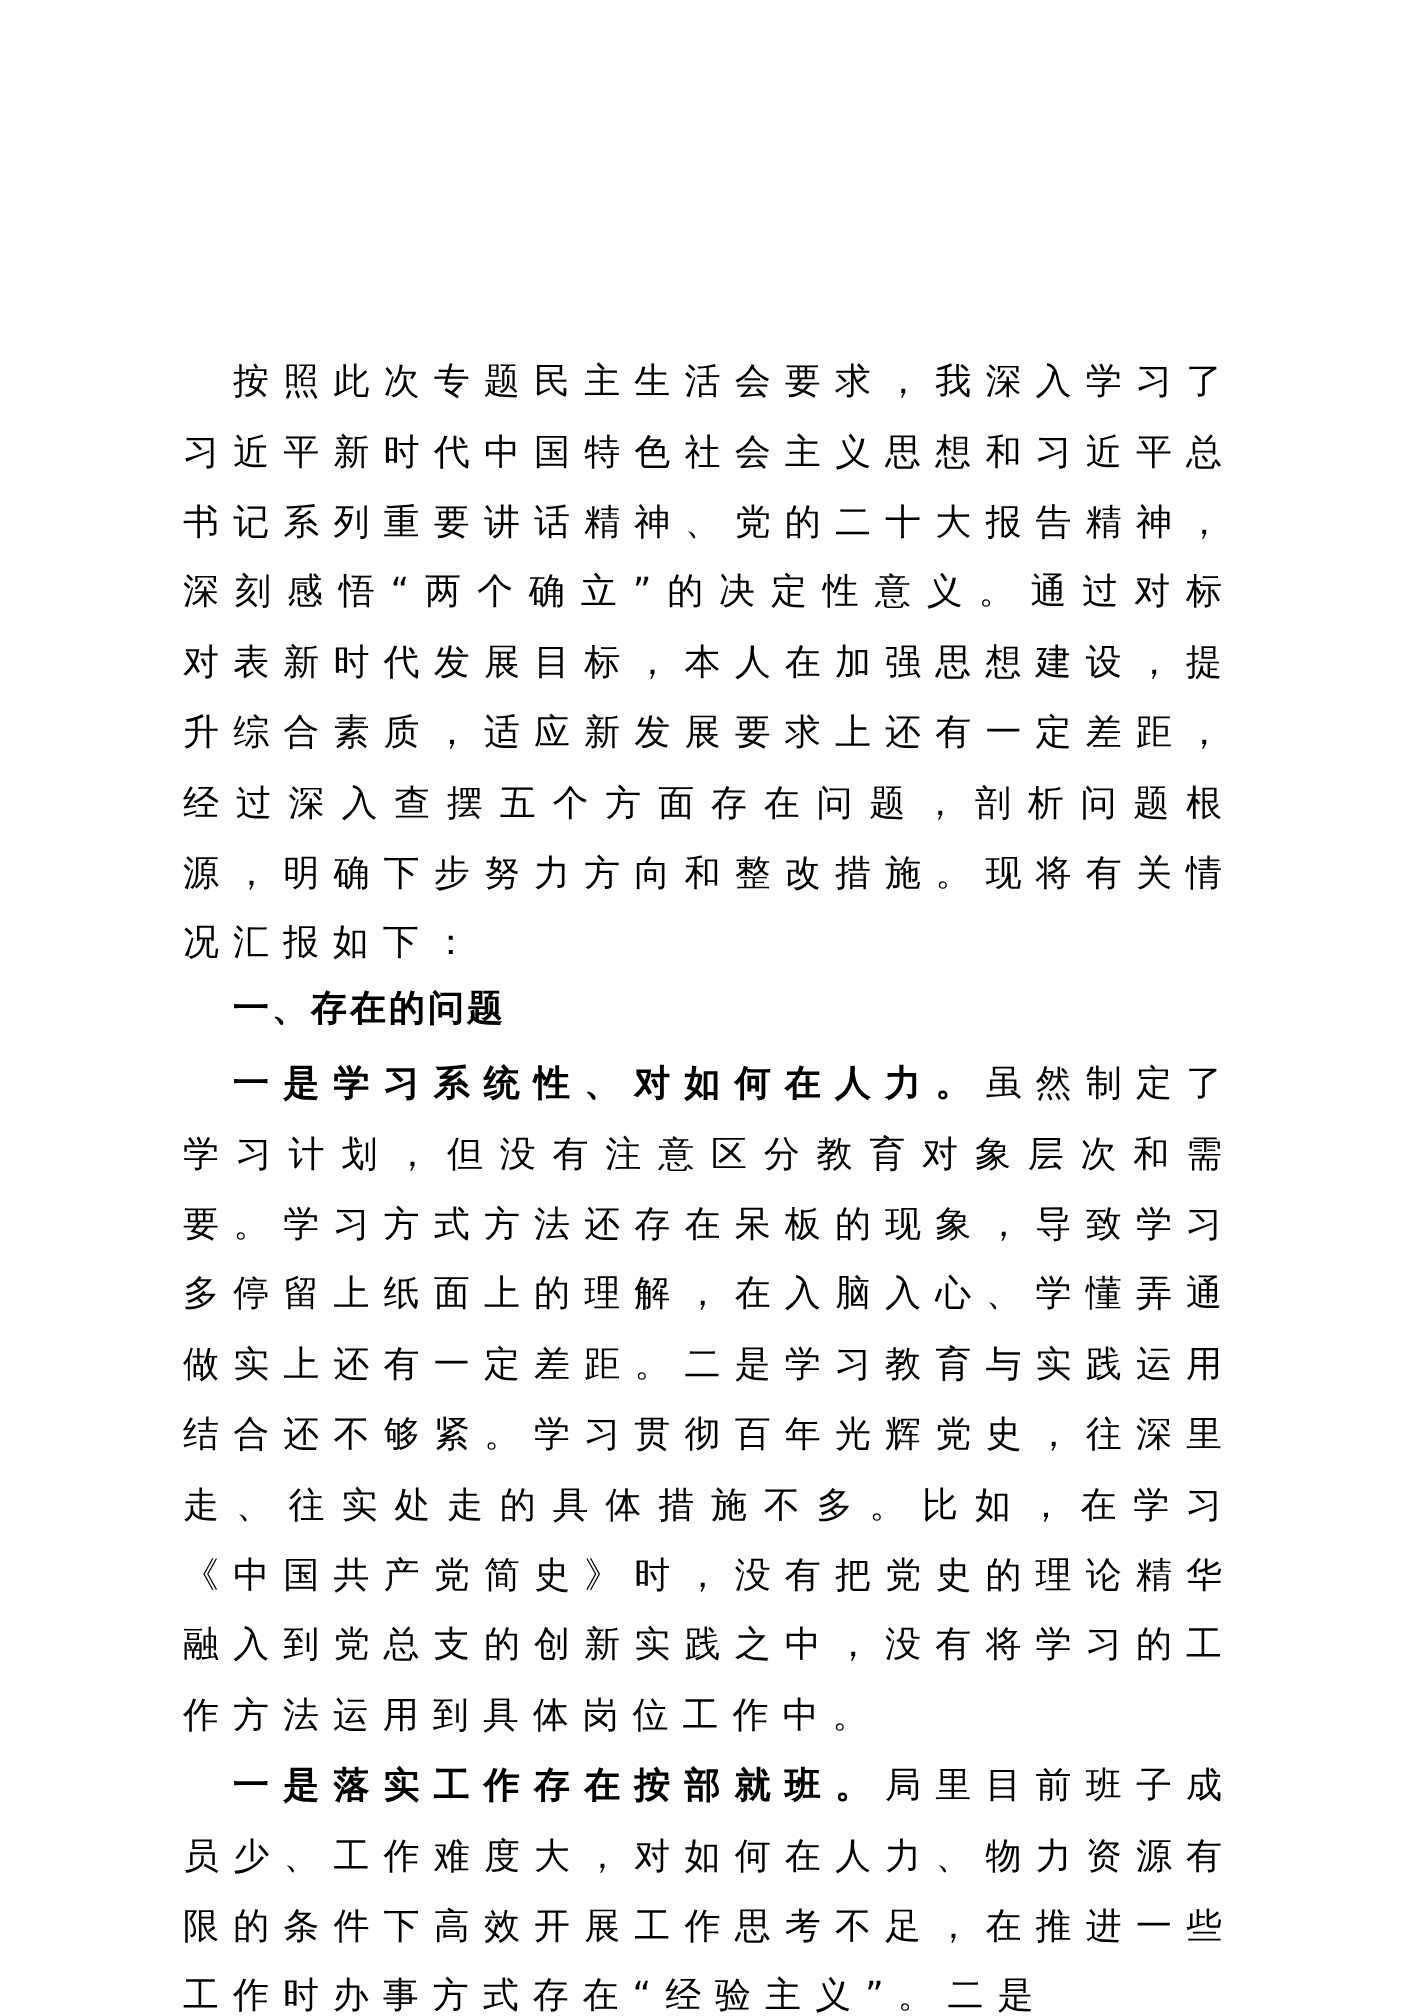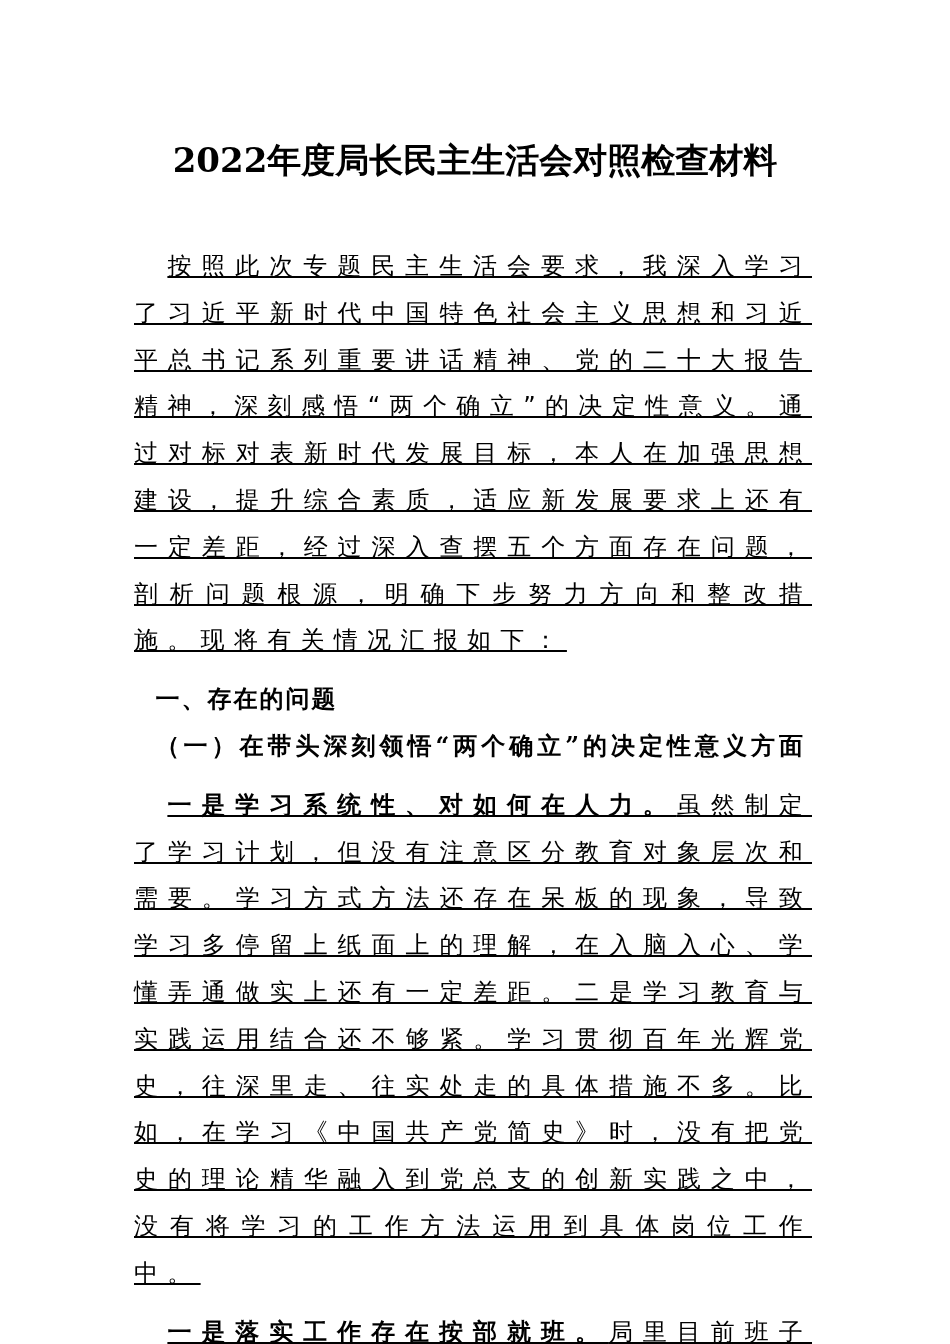--- a/index.html
+++ b/index.html
@@ -40,58 +40,55 @@
       top: 231px;
       width: 702px;
       font-family: "DejaVu Sans", "Liberation Sans", sans-serif;
       font-size: 24px;
       line-height: 46.8px;
       letter-spacing: 9.3px;
       text-align: justify;
       text-justify: inter-character;
     }
     .para {
-      margin: 12px;
+      margin: 0;
       text-indent: 33.4px;
       word-break: break-all;
-      text-decoration: underline;
     }
     .h1 {
       margin: 0;
       text-indent: 33.4px;
-      font-family: Liberation Sans, sans-serif;
+      font-family: Liberation Mono, monospace;
       font-weight: bold;
       letter-spacing: 2px;
     }
     .h2 {
       margin: 0;
       text-indent: 33.4px;
       font-family: "DejaVu Serif", "Liberation Serif", serif;
       font-weight: bold;
       letter-spacing: 4px;
     }
     .lead {
       font-family: "DejaVu Serif", "Liberation Serif", serif;
       font-weight: bold;
     }
   </style>
 </head>
 <body>
 
 <div class="page">
 
-  <h1 class="doc-title">2022年度局长民主生活会对照检查材料</h1>
 
   <div class="body-text">
 
     <p class="para">按照此次专题民主生活会要求，我深入学习了习近平新时代中国特色社会主义思想和习近平总书记系列重要讲话精神、党的二十大报告精神，深刻感悟“两个确立”的决定性意义。通过对标对表新时代发展目标，本人在加强思想建设，提升综合素质，适应新发展要求上还有一定差距，经过深入查摆五个方面存在问题，剖析问题根源，明确下步努力方向和整改措施。现将有关情况汇报如下：</p>
 
     <p class="h1">一、存在的问题</p>
 
-    <p class="h2">（一）在带头深刻领悟“两个确立”的决定性意义方面</p>
 
     <p class="para"><span class="lead">一是学习系统性、对如何在人力。</span><span>虽然制定了学习计划，但没有注意区分教育对象层次和需要。学习方式方法还存在呆板的现象，导致学习多停留上纸面上的理解，在入脑入心、学懂弄通做实上还有一定差距。二是学习教育与实践运用结合还不够紧。学习贯彻百年光辉党史，往深里走、往实处走的具体措施不多。比如，在学习《中国共产党简史》时，没有把党史的理论精华融入到党总支的创新实践之中，没有将学习的工作方法运用到具体岗位工作中。</span></p>
 
 
     <p class="para"><span class="lead">一是落实工作存在按部就班。</span><span>局里目前班子成员少、工作难度大，对如何在人力、物力资源有限的条件下高效开展工作思考不足，在推进一些工作时办事方式存在“经验主义”。二是</span></p>
 
   </div>
 </div>
 
 </body></html>

